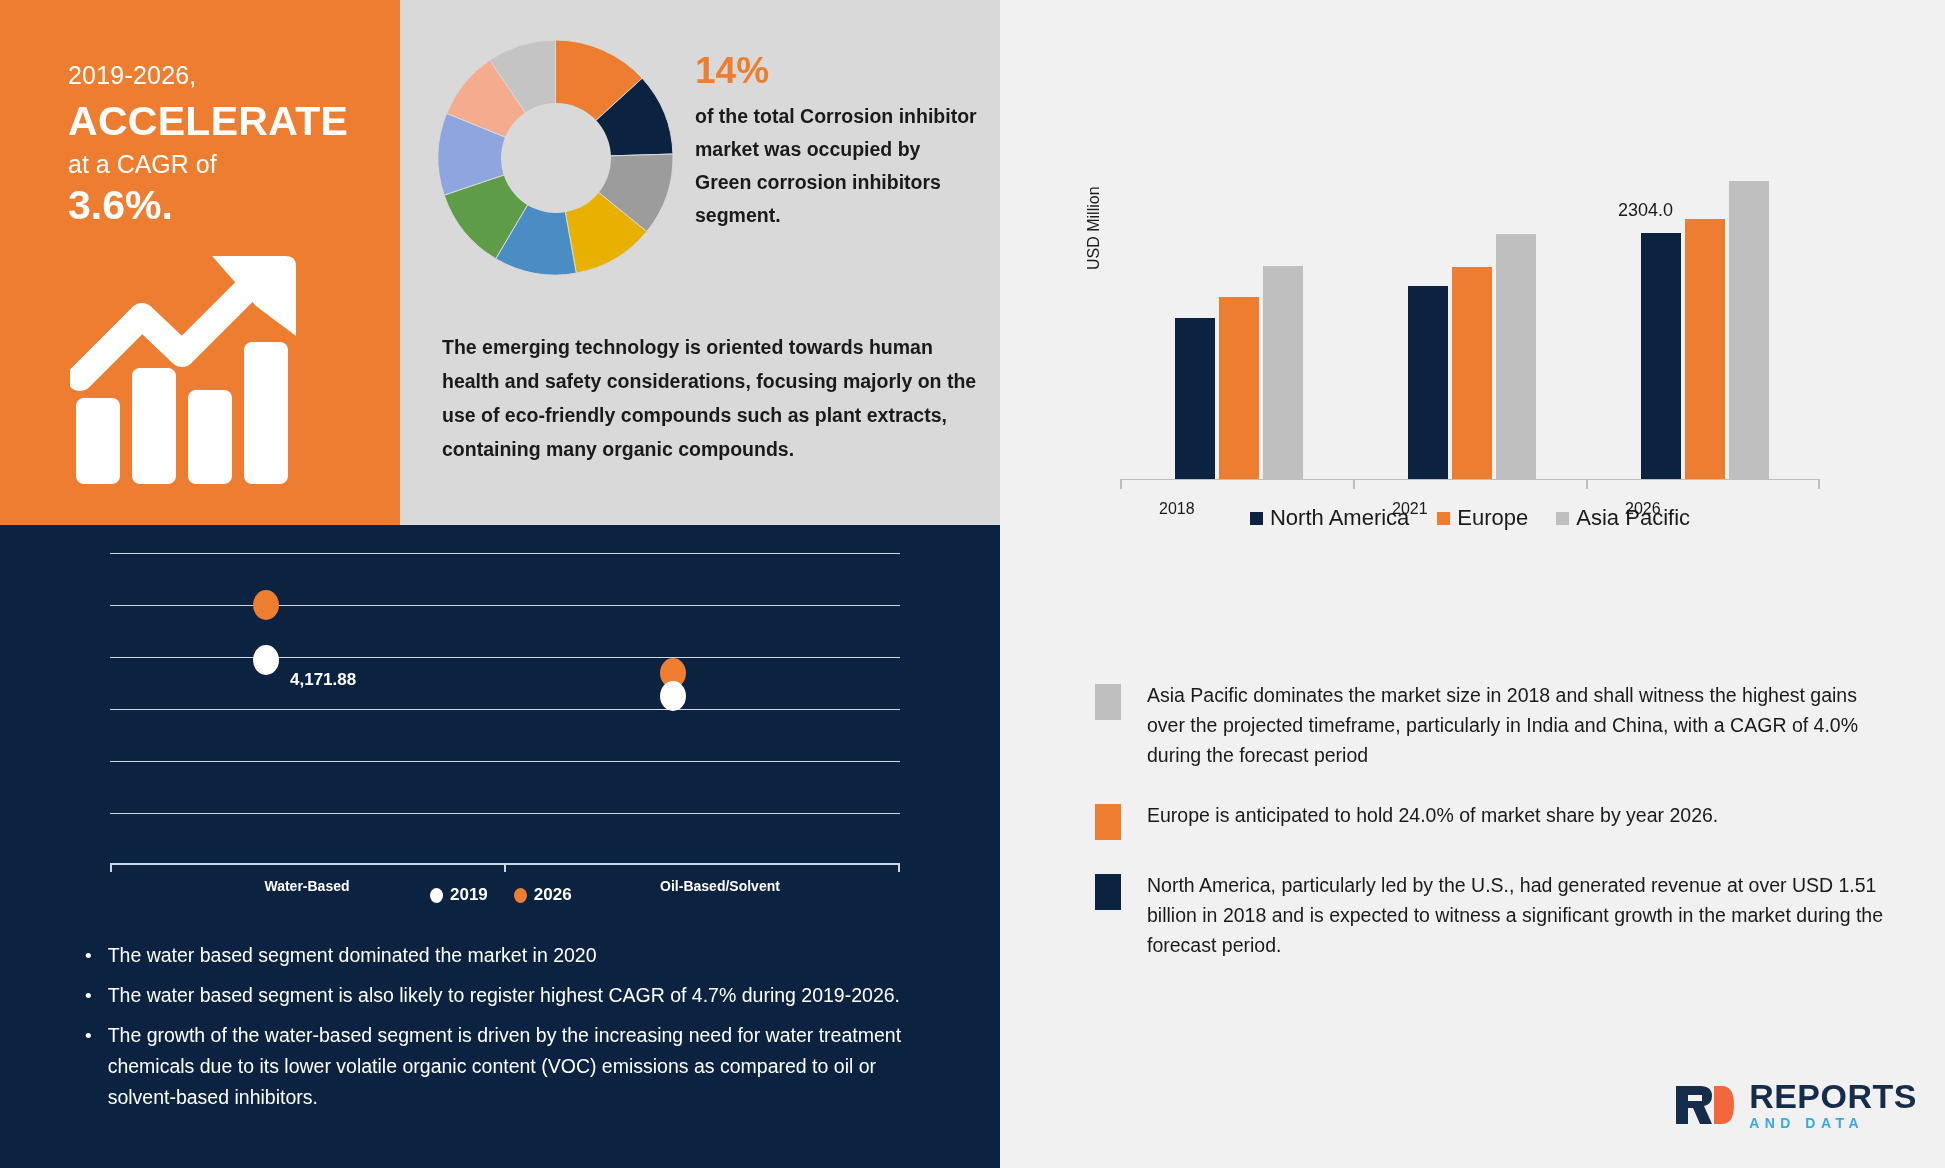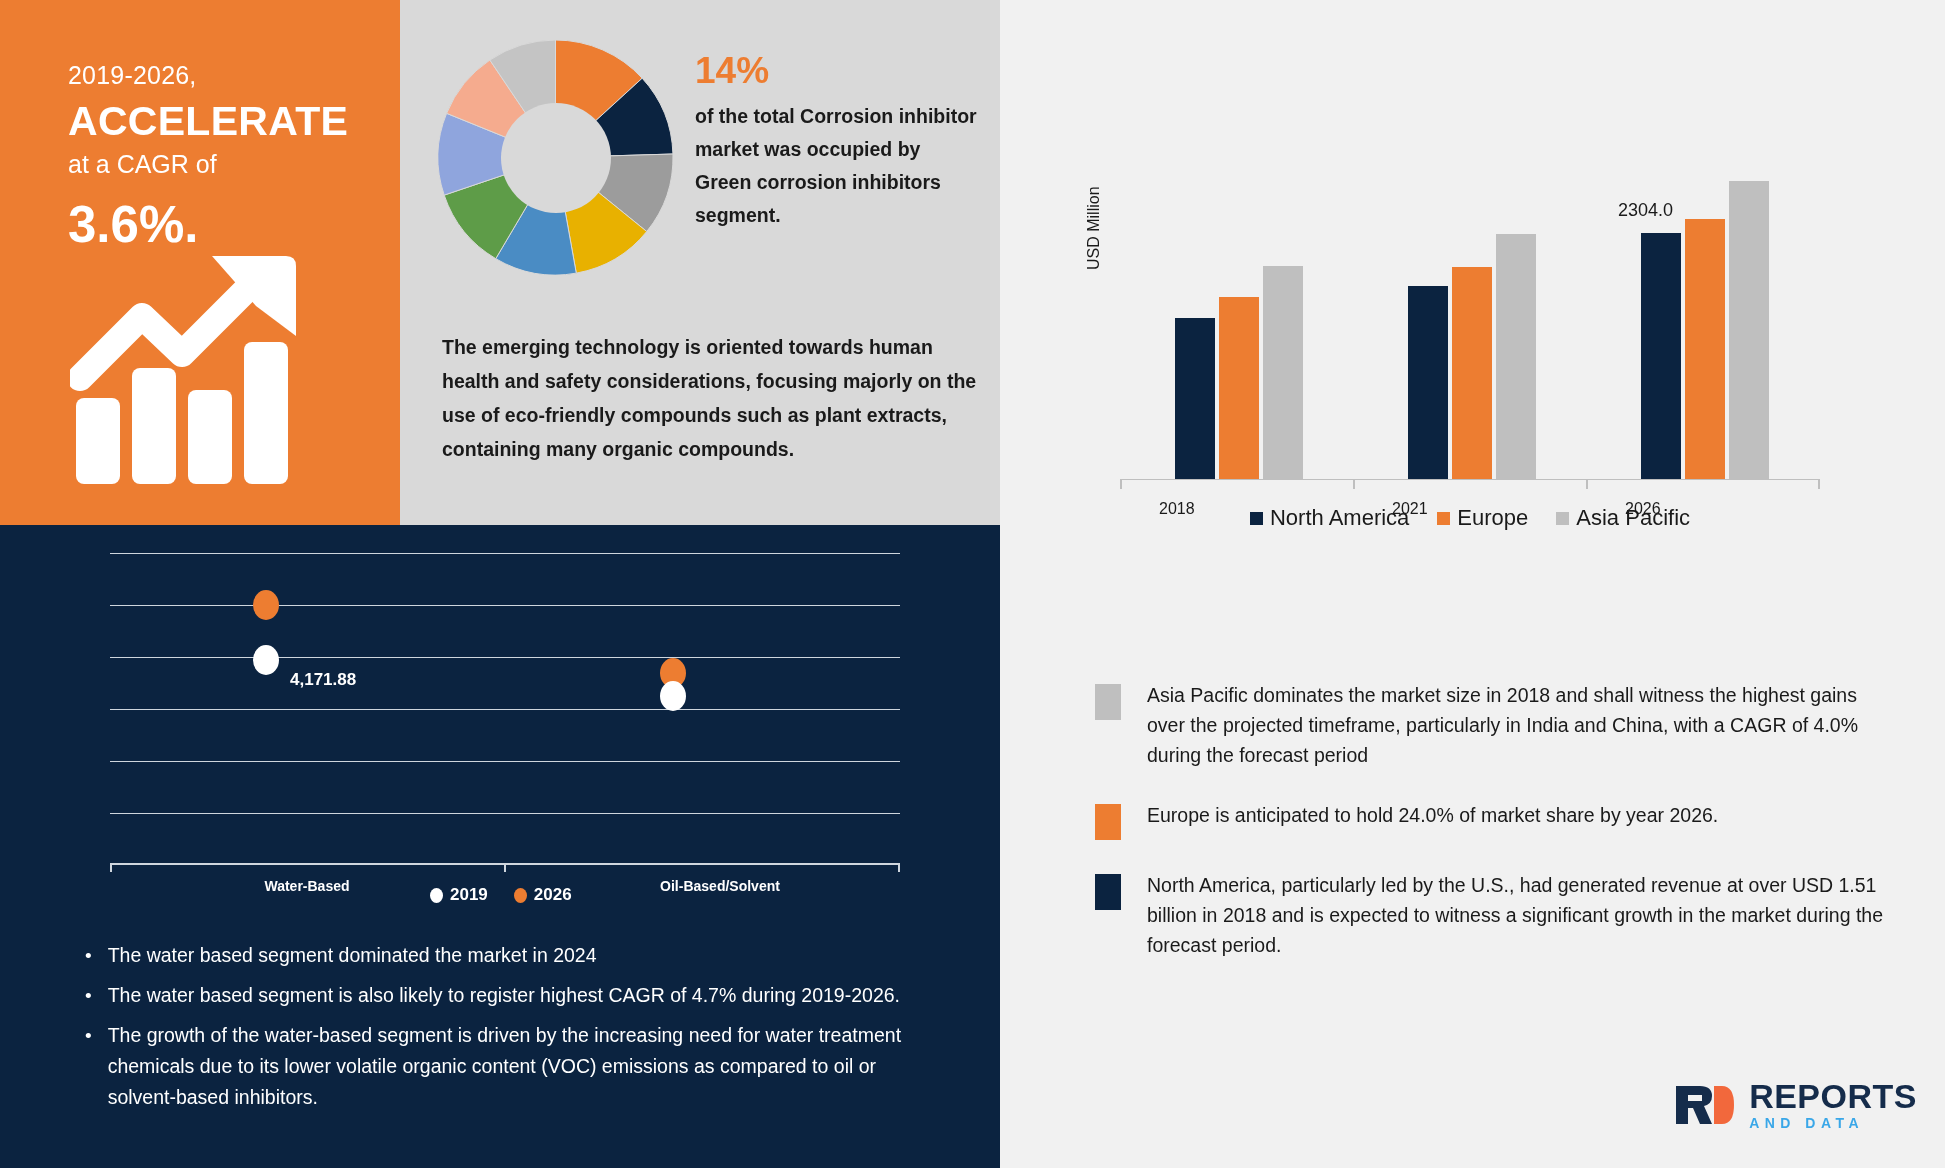--- a/index.html
+++ b/index.html
@@ -13,21 +13,21 @@
 
   
   .panel-orange {
     position:absolute; left:0; top:0; width:400px; height:525px;
     background:#ed7d31;
   }
   .orange-text { position:absolute; left:68px; top:58px; width:310px; color:#ffffff; }
   .ot-line { font-size:25px; line-height:34px; font-weight:400; letter-spacing:.2px;}
   .ot-accel { font-size:41px; font-weight:700; line-height:50px; margin-top:4px; letter-spacing:.3px;}
   .ot-cagr { font-size:25px; line-height:33px; margin-top:2px;}
-  .ot-pct { font-size:51px; font-weight:700; line-height:48px;margin-top:20px;}
+  .ot-pct { font-size:41px; font-weight:700; line-height:48px;}
   .growth-icon { position:absolute; left:70px; top:250px; width:260px; height:250px; }
 
   
   .panel-grey {
     position:absolute; left:400px; top:0; width:600px; height:525px;
     background:#d9d9d9;
   }
   .donut-wrap { position:absolute; left:38px; top:40px; width:235px; height:235px; }
   .donut-hole {
     position:absolute; left:50%; top:50%; width:110px; height:110px;
@@ -176,21 +176,21 @@
       </span>
       <span class="lg">
         <span class="lgdot" style="background:#ed7d31"></span>
         <span>2026</span>
       </span>
     </div>
 
     <div class="bullets">
       <div class="bullet">
         <span class="bdot">•</span>
-        <span>The water based segment dominated the market in 2024</span>
+        <span>The water based segment dominated the market in 2020</span>
       </div>
       <div class="bullet">
         <span class="bdot">•</span>
         <span>The water based segment is also likely to register highest CAGR of 4.7% during 2019-2026.</span>
       </div>
       <div class="bullet">
         <span class="bdot">•</span>
         <span>The growth of the water-based segment is driven by the increasing need for water treatment chemicals due to its lower volatile organic content (VOC) emissions as compared to oil or solvent-based inhibitors.</span>
       </div>
     </div>

